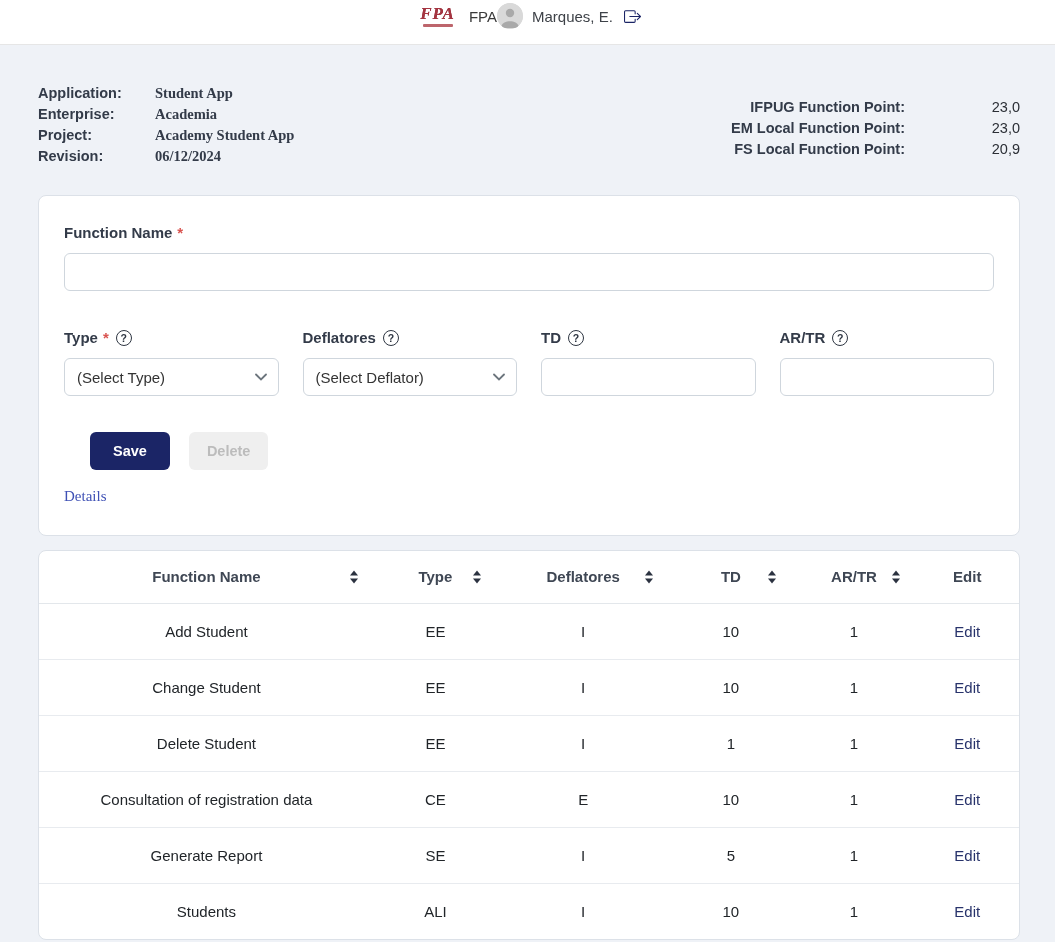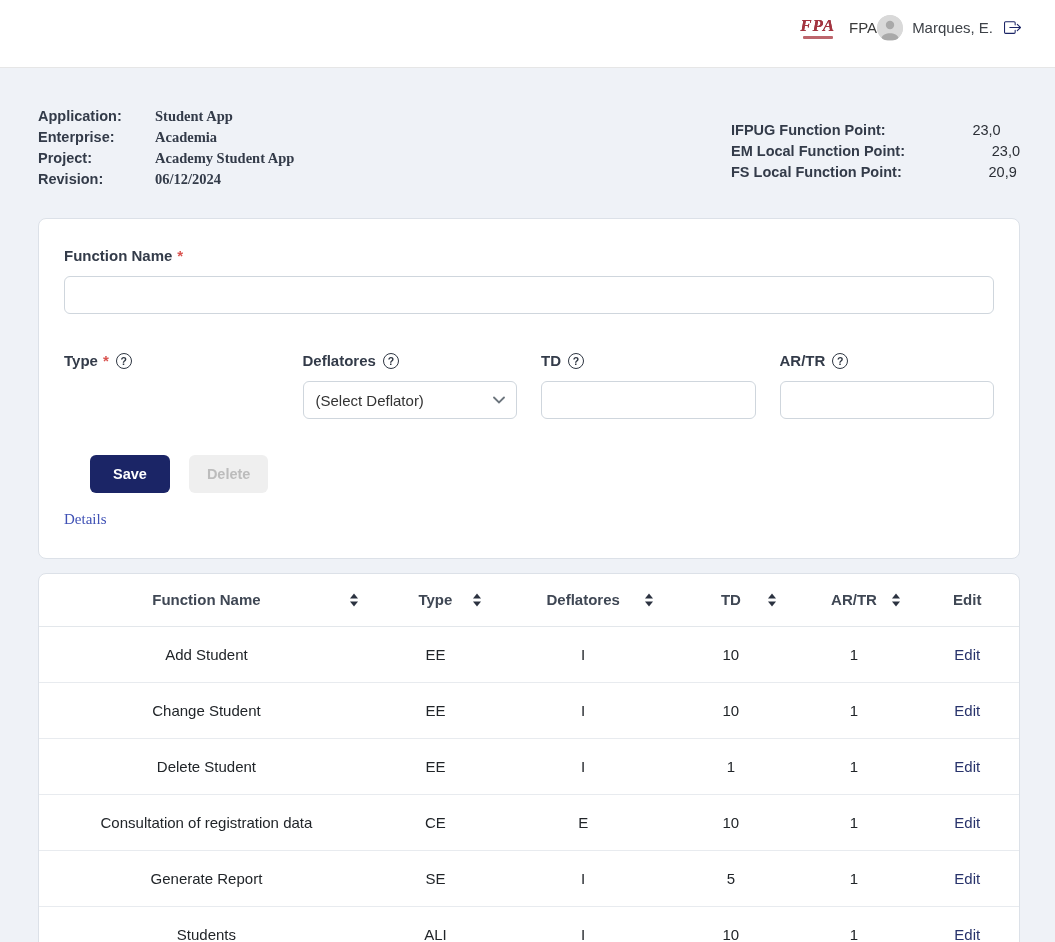--- a/index.html
+++ b/index.html
@@ -5,22 +5,22 @@
   * { margin:0; padding:0; box-sizing:border-box; }
   html,body { width:1055px; height:942px; }
   body {
     font-family:"Liberation Sans","DejaVu Sans",sans-serif;
     background:#eff2f7;
     color:#212529;
     overflow:hidden;
   }
   
   .topbar {
-    height:68px; background:#ffffff; border-bottom:1px solid #e6e6e6;
-    display:flex; align-items:center; justify-content:flex-end;
+    height:45px; background:#ffffff; border-bottom:1px solid #e6e6e6;
+    display:flex; align-items:center; justify-content:center;
     padding:0 34px 12px 40px;
   }
   .brand { display:flex; align-items:center; gap:14px; }
   .logo-box { display:flex; flex-direction:column; align-items:center; line-height:1; cursor:pointer; }
   .logo-fpa {
     font-family:"Liberation Serif","DejaVu Serif",serif;
     font-style:italic; font-weight:700; font-size:17px;
     color:#a63440; letter-spacing:1px;
     text-shadow:0 0 0.4px #7d2530;
   }
@@ -34,21 +34,21 @@
   .username { font-size:15px; color:#3e4248; }
   .logout { display:inline-flex; align-items:center; cursor:pointer; margin-left:2px; }
   
   main { padding:0 35px 0 38px; }
   .info-section { display:flex; justify-content:space-between; margin-top:38px; }
   .info-left { display:flex; flex-direction:column; gap:0; }
   .info-row-item { display:flex; line-height:21px;align-items:center; }
   .info-label { width:117px; font-weight:700; font-size:14.5px; color:#333b49; }
   .info-value { font-weight:700; font-size:14.5px; color:#333b49;font-family:Liberation Serif, serif; }
   .info-right { display:flex; flex-direction:column; padding-top:14px; }
-  .metric-row { display:flex; justify-content:flex-start; line-height:21px; }
+  .metric-row { display:flex; justify-content:flex-end; line-height:21px; }
   .metric-label { font-weight:700; font-size:14.5px; color:#333b49; text-align:right; }
   .metric-value { width:115px; text-align:right; font-size:14.5px; color:#2b2f36; }
   
   .card {
     background:#ffffff; border:1px solid #dce1e8; border-radius:8px;
   }
   .form-card { margin-top:28px; padding:28px 25px 30px 25px; }
   .field-label { display:flex; align-items:center; gap:5px; font-weight:700; font-size:15px; color:#333b49; }
   .req { color:#d9534f; font-weight:700; }
   .qicon {
@@ -176,20 +176,30 @@
     </div>
     <input class="text-input" type="text" placeholder="" style="">
 
     <div class="grid-row">
       <div>
         <div class="field-label">
           <span>Type</span>
           <span class="req">*</span>
           <span class="qicon">?</span>
         </div>
+        <div class="select-wrap">
+          <select>
+            <option>(Select Type)</option>
+          </select>
+          <span class="chev">
+            <svg width="12" height="8" viewBox="0 0 12 8">
+                <path d="M1 1.5 L6 6.5 L11 1.5" stroke="#6c757d" stroke-width="1.8" fill="none" stroke-linecap="round"></path>
+              </svg>
+          </span>
+        </div>
       </div>
 
       <div>
         <div class="field-label">
           <span>Deflatores</span>
           <span class="qicon">?</span>
         </div>
         <div class="select-wrap">
           <select>
             <option>(Select Deflator)</option>

